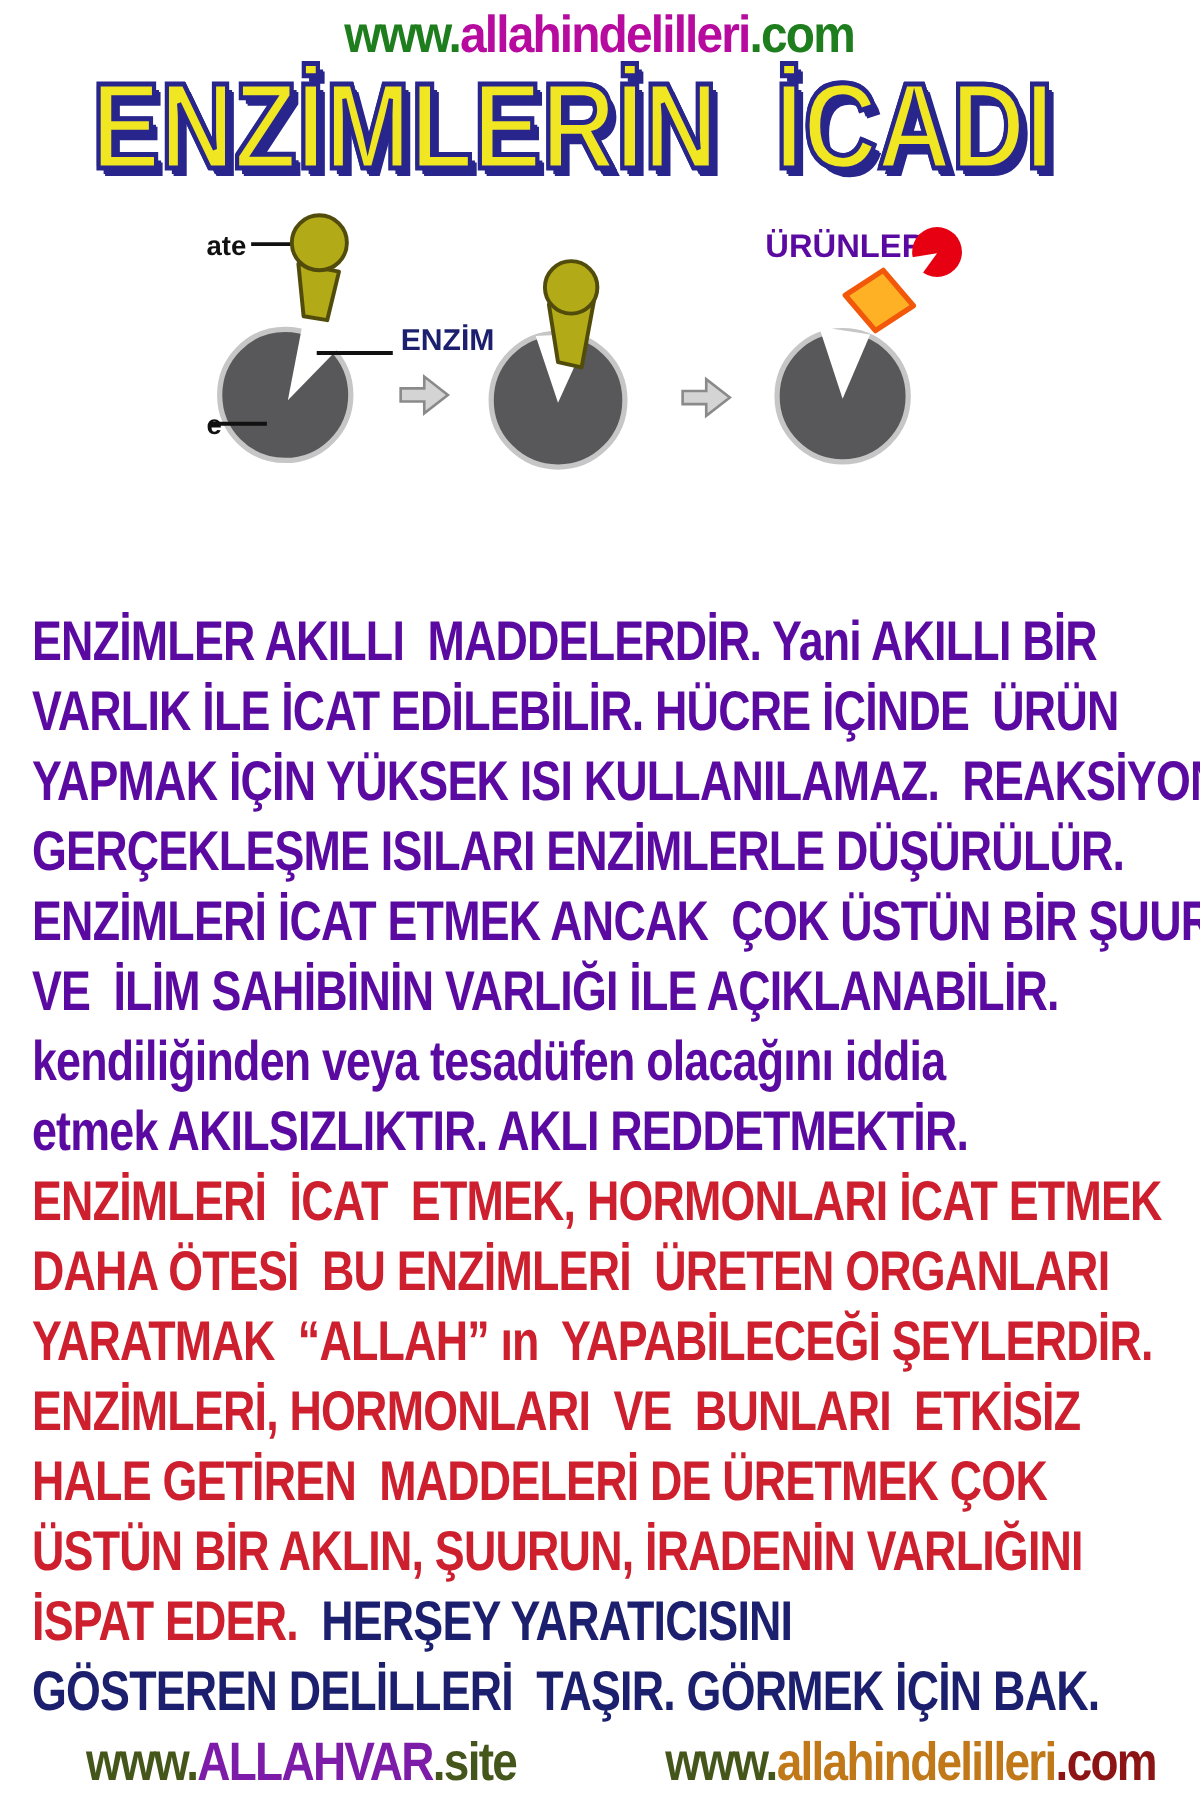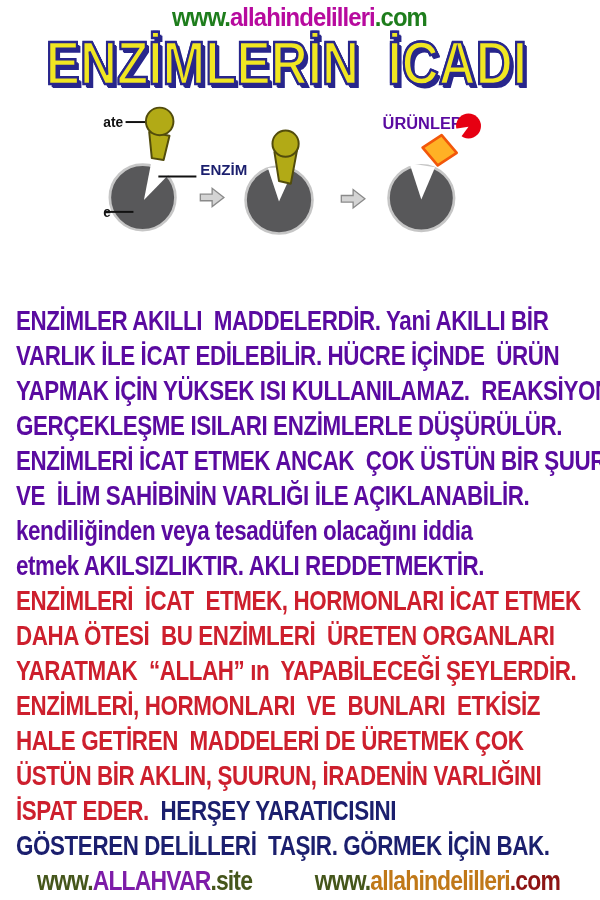--- a/index.html
+++ b/index.html
@@ -23,21 +23,21 @@
   }
   .diagram{position:absolute;top:105px;left:0;}
   .diagram text{font-family:"Liberation Sans",sans-serif;font-weight:bold;}
   .body-text{position:absolute;top:303px;left:16px;width:580px;}
   .body-line{
     font-weight:bold;font-size:28px;line-height:35px;height:35px;white-space:pre;
     letter-spacing:-0.5px;transform:scaleX(0.80);transform-origin:0 50%;
   }
   .footer{
     position:absolute;top:866px;left:0;width:600px;
-    display:flex;justify-content:center;gap:22px;
+    display:flex;justify-content:flex-end;gap:34px;
   }
   .footer .url{
     display:inline-block;font-weight:bold;font-size:27px;letter-spacing:-1px;
     white-space:pre;transform:scaleX(0.85);transform-origin:50% 50%;
   }
 </style>
 </head>
 <body>
 
 <div class="top-url">

